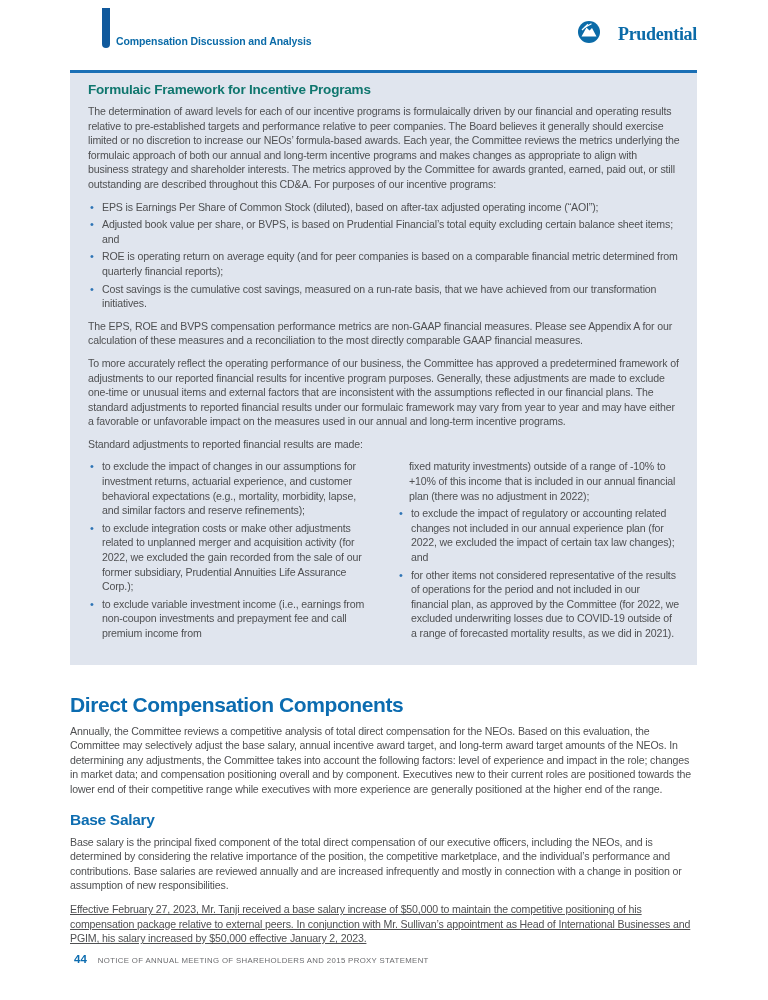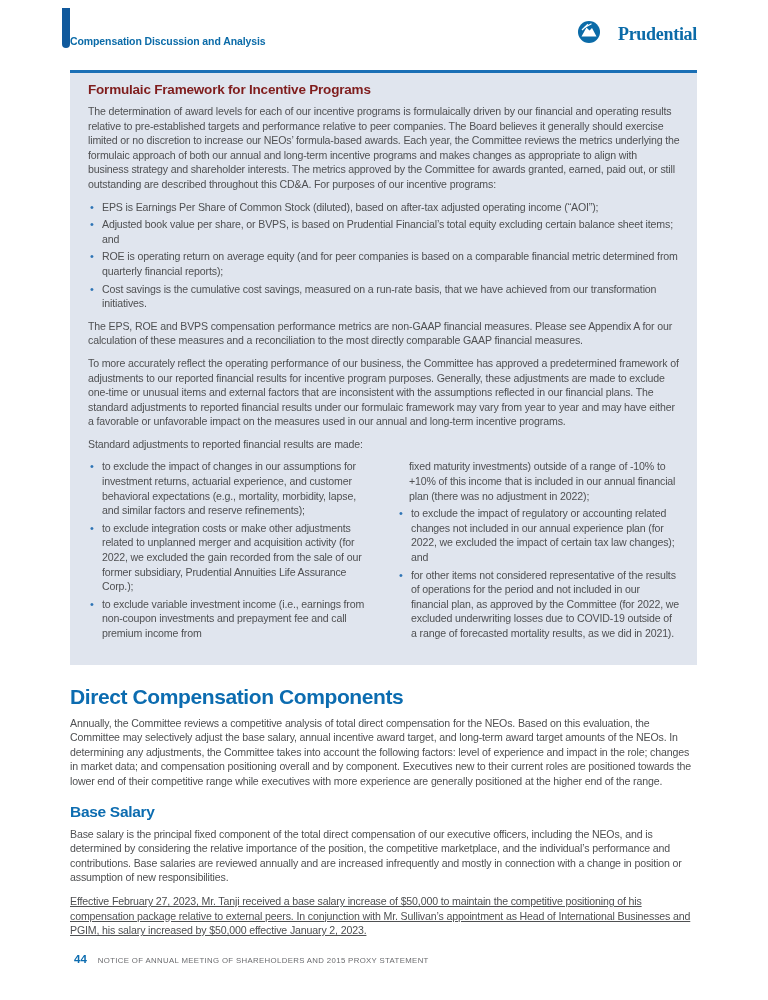--- a/index.html
+++ b/index.html
@@ -7,49 +7,49 @@
     width:768px;height:1000px;position:relative;overflow:hidden;
     background:#ffffff;
     font-family:"Liberation Sans", sans-serif;
     color:#4f5052;
     -webkit-font-smoothing:antialiased;
   }
   .content{padding:0 71px 0 62px;}
 
   
   .hdr{display:flex;justify-content:space-between;align-items:flex-end;padding-top:8px;height:40px;}
-  .hdr-left{display:flex;align-items:flex-end;}
+  .hdr-left{display:flex;align-items:flex-end;gap:6px;margin-left:40px;}
   .vbar{width:8px;height:40px;background:#10599c;border-radius:0 0 4px 4px;}
   .section-label{font-size:10.5px;font-weight:bold;color:#0b6ba8;letter-spacing:-0.1px;padding-bottom:1px;}
   .brand{display:flex;align-items:center;gap:17px;}
   .brand-word{font-family:"Liberation Serif", serif;font-weight:bold;font-size:18px;color:#0b6ba8;letter-spacing:-0.3px;}
 
   
   .box{
     margin:22px 71px 0 70px;
     background:#e0e5ee;
     border-top:3px solid #1a6fb5;
     padding:9px 17px 16px 18px;
   }
-  .box h2{margin:0 0 7px 0;font-size:13.5px;color:#7f1d1d;letter-spacing:-0.2px;}
+  .box h2{margin:0 0 7px 0;font-size:13.5px;color:#0f766e;letter-spacing:-0.2px;}
   .p{margin:0 0 8px 0;font-size:10.6px;line-height:14.6px;letter-spacing:-0.15px;}
   .p:last-child{margin-bottom:0;text-decoration:underline;}
   ul.bullets{list-style:none;margin:0 0 8px 0;padding:0 0 0 2px;}
   ul.bullets li{
     position:relative;padding-left:12px;margin-bottom:3px;
     font-size:10.6px;line-height:14.6px;letter-spacing:-0.15px;
   }
   ul.bullets li::before{
     content:"\2022";position:absolute;left:0;top:0;color:#2e74b5;font-size:11px;
   }
   .twocol{display:grid;grid-template-columns:1fr 1fr;column-gap:26px;margin-top:6px;}
   .cont{margin:0 0 3px 0;padding-left:12px;font-size:10.6px;line-height:14.6px;letter-spacing:-0.15px;}
 
   
-  .main{margin:20px 71px 0 70px;}
+  .main{margin:28px 71px 0 70px;}
   h1.direct{margin:0 0 7px 0;font-size:21px;color:#0c6cb0;letter-spacing:-0.4px;}
   h2.sub{margin:14px 0 6px 0;font-size:15.5px;color:#0c6cb0;letter-spacing:-0.3px;}
   .main .p{margin-bottom:9px;}
 
   
   .footer{position:absolute;left:74px;top:953px;display:flex;align-items:baseline;gap:11px;}
   .pg-num{font-size:11.5px;font-weight:bold;color:#0c6cb0;}
   .pg-text{font-size:7.8px;color:#6a6b6e;letter-spacing:0.35px;}
 </style>
 </head>

